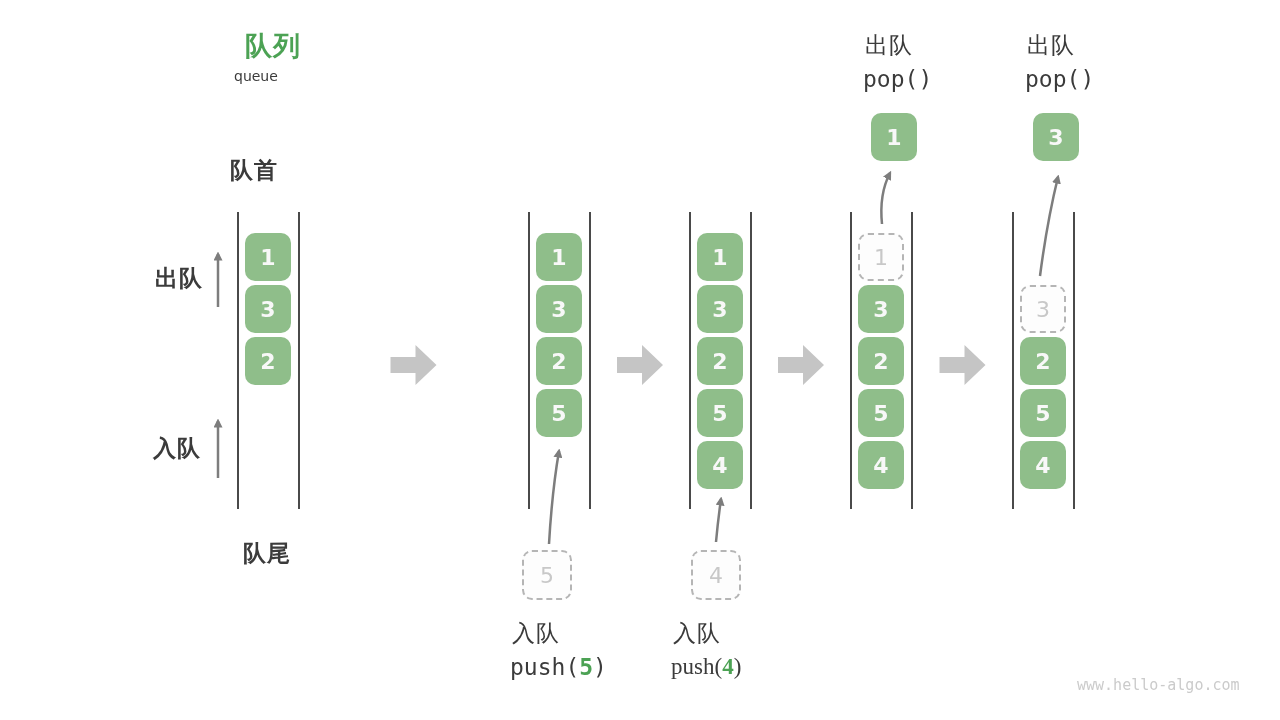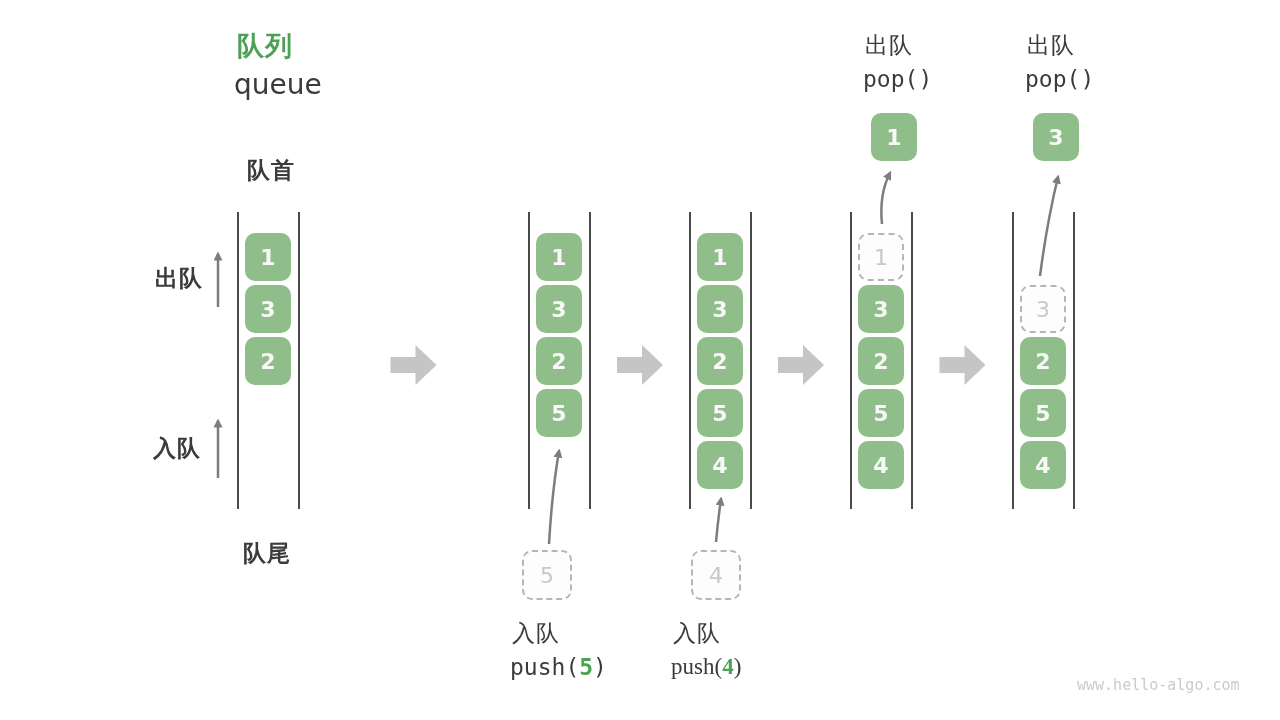--- a/index.html
+++ b/index.html
@@ -7,22 +7,22 @@
     --dark:#3B3B3B; --thin-arrow:#7D7D7D; --block-arrow:#C5C5C5;
     --ghost-border:#B5B5B5; --ghost-text:#C8C8C8; --rail:#4A4A4A;
     --watermark:#CBCBCB;
   }
   html,body{margin:0;padding:0;background:#ffffff;}
   body{width:1280px;height:720px;font-family:"DejaVu Sans","Liberation Sans",sans-serif;}
   .stage{position:relative;width:1280px;height:720px;overflow:hidden;background:#ffffff;}
   .abs{position:absolute;}
   .overlay{position:absolute;left:0;top:0;width:1280px;height:720px;pointer-events:none;}
 
-  .title-zh{font-size:27px;font-weight:bold;color:var(--accent);letter-spacing:1px;}
-  .title-en{font-size:28px;color:var(--dark);}
+  .title-zh{font-size:27px;font-weight:bold;color:var(--accent);letter-spacing:1px;margin-left:8px;}
+  .title-en{font-size:14px;color:var(--dark);}
   .cn-label{font-size:23px;font-weight:bold;color:var(--dark);letter-spacing:1px;}
   .op-label{font-size:23px;font-weight:400;color:var(--dark);letter-spacing:1px;}
   .code{font-family:"DejaVu Sans Mono","Liberation Mono",monospace;font-size:23px;color:var(--dark);white-space:pre;}
   .code .accent{color:var(--accent);font-weight:bold;}
 
   .rail{position:absolute;width:1.5px;top:212px;height:297px;background:var(--rail);}
   .qbox{position:absolute;width:46px;height:48px;border-radius:10px;display:flex;
         align-items:center;justify-content:center;font-size:22px;box-sizing:border-box;}
   .qbox.solid{background:var(--box-green);color:var(--box-text);font-weight:bold;}
   .qbox.ghost{background:#FDFDFD;border:2px dashed var(--ghost-border);color:var(--ghost-text);font-weight:400;}
@@ -54,21 +54,21 @@
     <path class="thin" d="M549,544 Q552,492 559,451" marker-end="url(#ah)"></path>
     <path class="thin" d="M716,542 Q718,520 721,499" marker-end="url(#ah)"></path>
 
     <path class="thin" d="M882,224 Q879,194 890,173" marker-end="url(#ah)"></path>
     <path class="thin" d="M1040,276 Q1047,222 1058,177" marker-end="url(#ah)"></path>
   </svg>
 
   <div class="abs title-zh" style="left:237px;top:28px;">队列</div>
   <div class="abs title-en" style="left:234px;top:68px;">queue</div>
 
-  <div class="abs cn-label" style="left:247px;top:155px;">队首</div>
+  <div class="abs cn-label" style="left:230px;top:155px;">队首</div>
   <div class="abs cn-label" style="left:243px;top:538px;">队尾</div>
   <div class="abs cn-label" style="left:155px;top:263px;">出队</div>
   <div class="abs cn-label" style="left:153px;top:433px;">入队</div>
 
   <div id="columns">
       <div class="rail" style="left: 237px;"></div>
       <div class="rail" style="left: 298px;"></div>
       <div class="qbox solid abs" style="left: 245px; top: 233px;">1</div>
       <div class="qbox solid abs" style="left: 245px; top: 285px;">3</div>
       <div class="qbox solid abs" style="left: 245px; top: 337px;">2</div>

